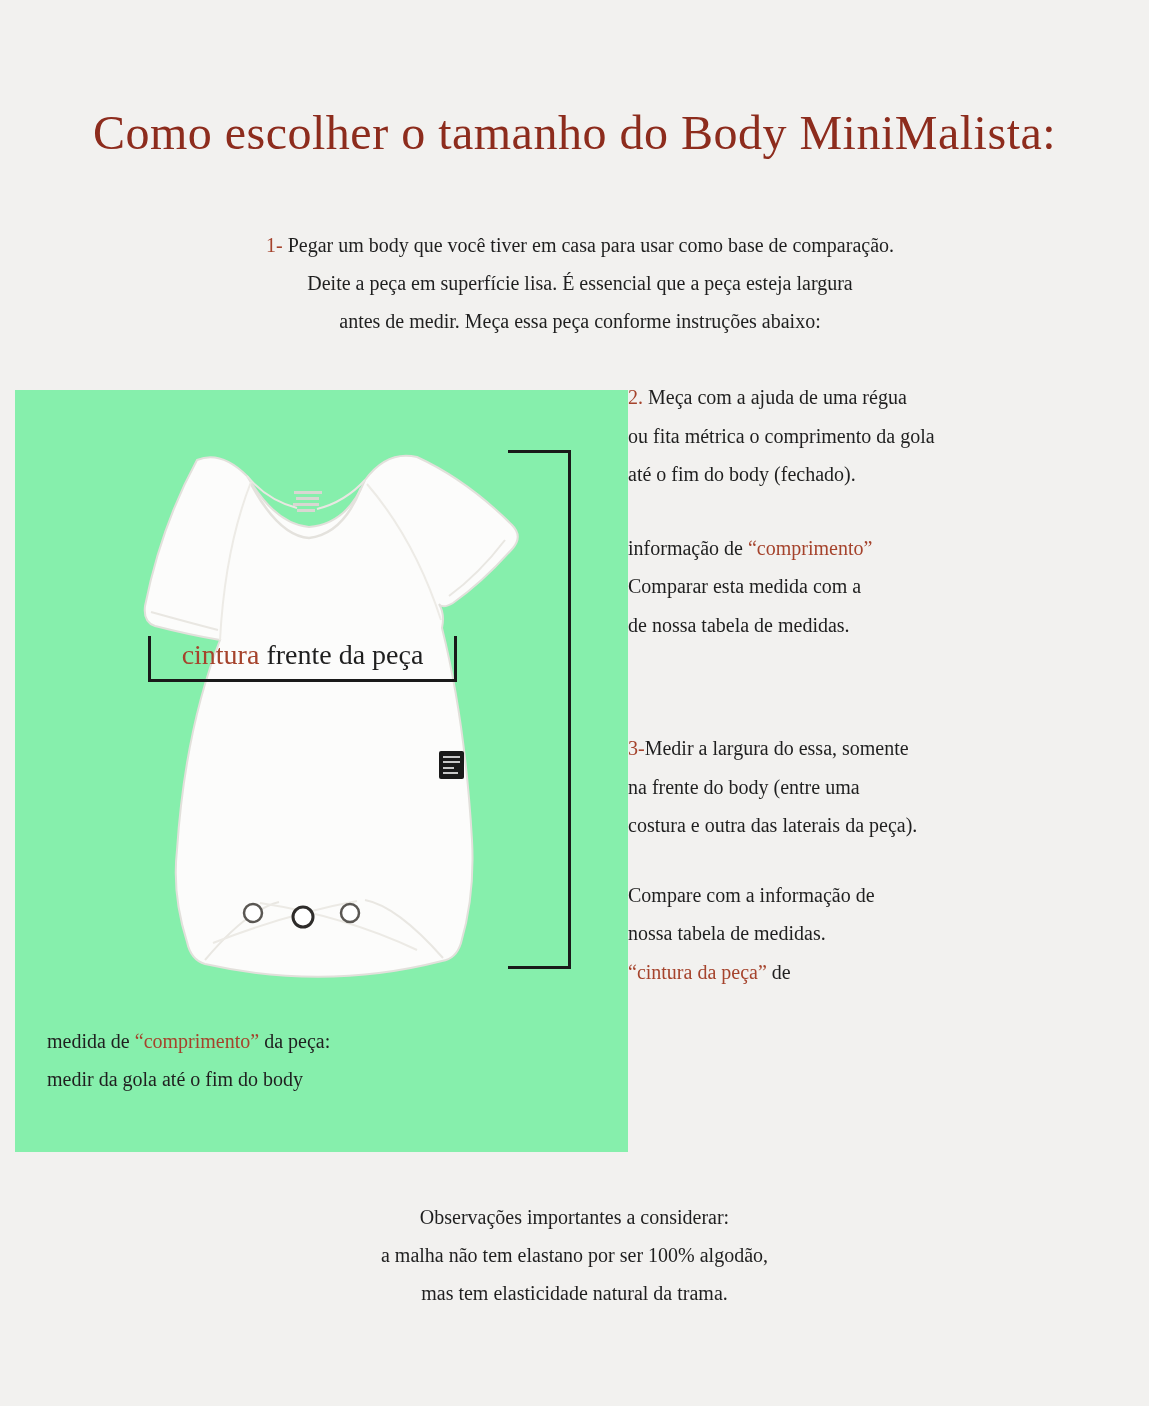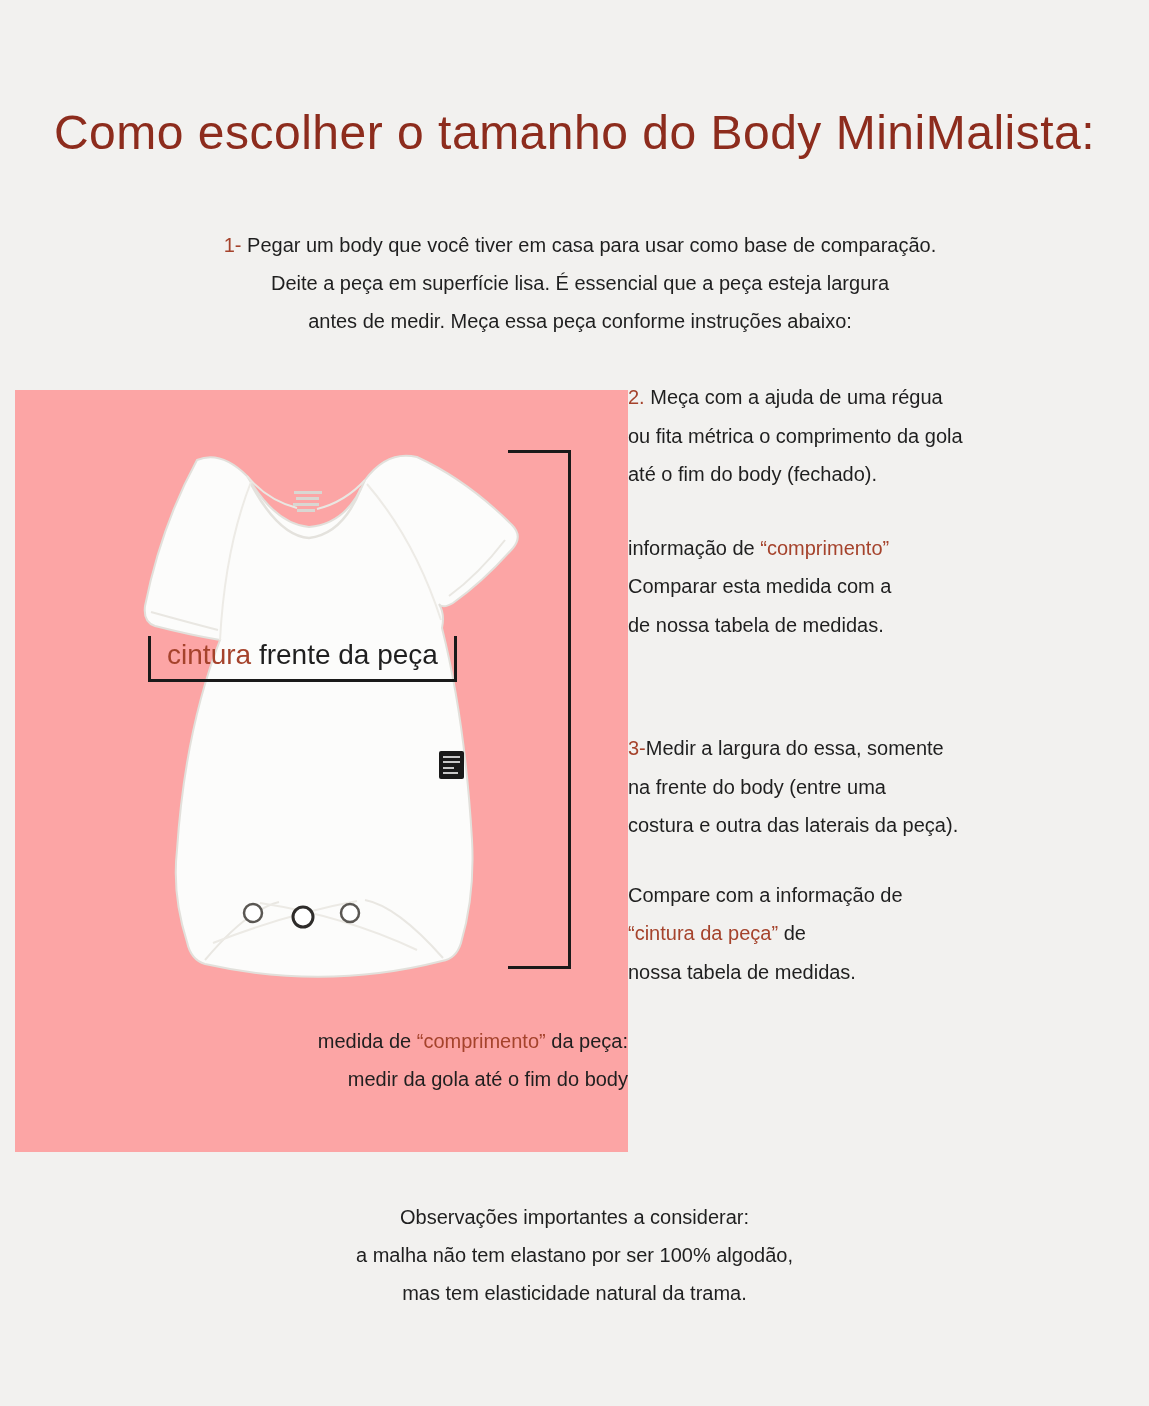--- a/index.html
+++ b/index.html
@@ -1,46 +1,46 @@
 <!DOCTYPE html>
 <html><head>
 <meta charset="utf-8">
 <style>
   html,body{margin:0;padding:0;background:#e8e7e5;}
   .page{
     position:relative;width:1149px;height:1406px;margin:0 auto;
     background:#f2f1ef;overflow:hidden;
-    font-family:Liberation Sans, sans-serif;color:#1f1f1f;
+    font-family:Liberation Serif, serif;color:#1f1f1f;
   }
   .title{
     position:absolute;top:105px;left:0;width:100%;text-align:center;
     font-size:48px;font-weight:normal;color:#8d2c1d;letter-spacing:.5px;margin:0;
   }
   .accent{color:#a5432c;}
   .para{font-size:20px;line-height:38px;}
   .step1{position:absolute;top:226px;left:55px;width:1050px;text-align:center;}
   .right-col{position:absolute;top:378px;left:628px;width:507px;text-align:left;}
   .right-col .block{margin:0 0 35px 0;line-height:38.5px;}
   .right-col .block.gap-lg{margin-bottom:85px;}
   .right-col .block.gap-sm{margin-bottom:31px;}
   .right-col .block:last-child{margin-bottom:0;}
   .photo{
-    position:absolute;left:15px;top:390px;width:613px;height:762px;background:#fca5a5;
+    position:absolute;left:15px;top:390px;width:613px;height:762px;background:#86efac;
   }
   .photo svg{position:absolute;left:0;top:0;}
   .waist-measure{
     position:absolute;left:133px;top:246px;width:303px;height:43px;
     border-left:3px solid #1a1a1a;border-right:3px solid #1a1a1a;border-bottom:3px solid #1a1a1a;
     text-align:center;font-size:28px;line-height:38px;white-space:nowrap;
   }
   .length-measure{
     position:absolute;left:493px;top:60px;width:60px;height:513px;
     border-top:3px solid #1a1a1a;border-right:3px solid #1a1a1a;border-bottom:3px solid #1a1a1a;
   }
-  .caption{position:absolute;left:0;top:632px;width:100%;text-align:right;}
+  .caption{position:absolute;left:0;top:632px;width:100%;text-align:left;padding-left:32px;}
   .notes{position:absolute;top:1198px;left:0;width:100%;text-align:center;}
 </style>
 </head>
 <body>
 
 <div class="page">
 
   <h1 class="title">Como escolher o tamanho do Body MiniMalista:</h1>
 
   <div class="para step1">
@@ -134,22 +134,22 @@
     </div>
 
     <div class="block gap-sm">
       <div><span class="accent">3-</span><span>Medir a largura do essa, somente</span></div>
       <div>na frente do body (entre uma</div>
       <div>costura e outra das laterais da peça).</div>
     </div>
 
     <div class="block">
       <div>Compare com a informação de</div>
+      <div>nossa tabela de medidas.</div>
       <div><span class="accent">“cintura da peça”</span><span> de</span></div>
-      <div>nossa tabela de medidas.</div>
     </div>
   </div>
 
   <div class="notes para">
     <div>Observações importantes a considerar:</div>
     <div>a malha não tem elastano por ser 100% algodão,</div>
     <div>mas tem elasticidade natural da trama.</div>
   </div>
 
 </div>

